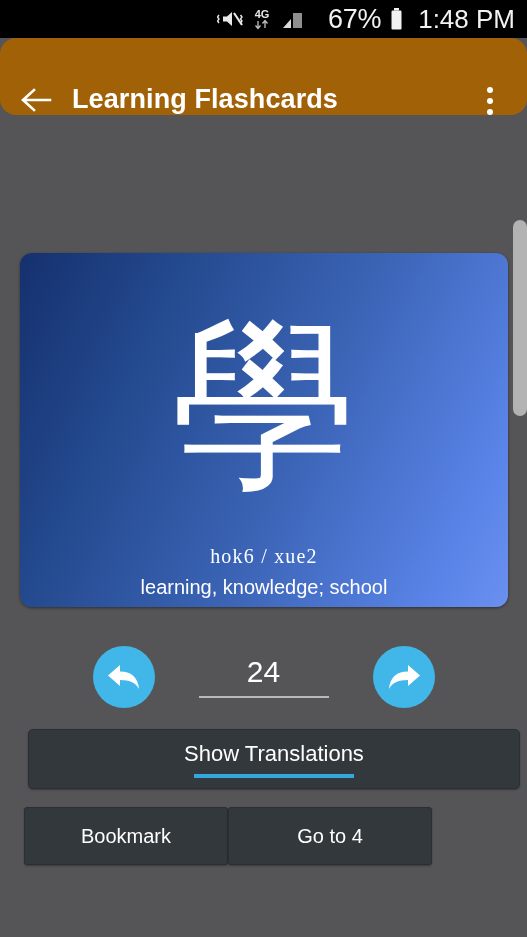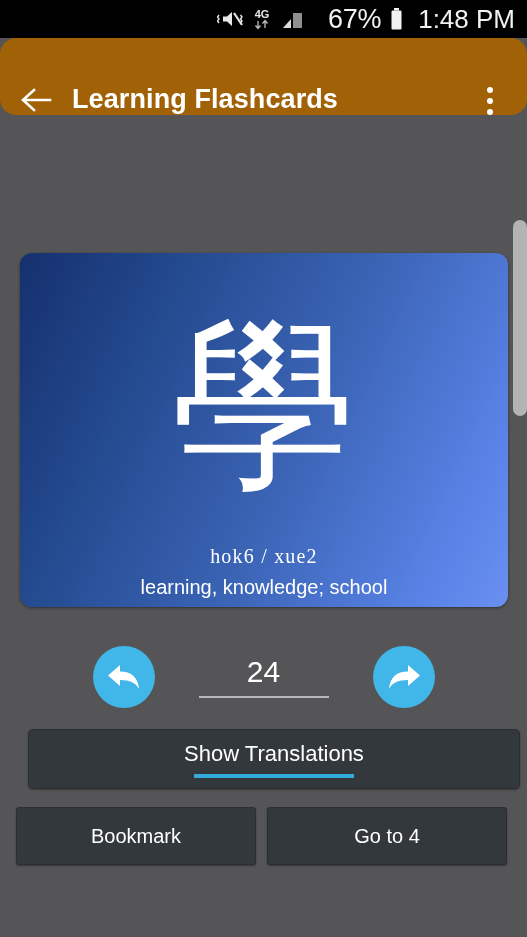--- a/index.html
+++ b/index.html
@@ -106,21 +106,21 @@
     display:flex; flex-direction:column; align-items:center; justify-content:center;
     cursor:pointer; box-shadow:0 1px 2px rgba(0,0,0,0.35);margin-left:10px;
   }
   .btn-wide-label { color:#ffffff; font-size:22px; }
   .btn-accent {
     width:160px; height:4px; background:#33a8dd; margin-top:7px;
   }
 
   
   .btn-row {
-    position:absolute; left:16px; top:692px; width:491px; height:58px;
+    position:absolute; left:24px; top:692px; width:408px; height:58px;
     display:flex; justify-content:space-between;
   }
   .btn-half {
     width:240px; height:58px; background:#33383c;
     border:1px solid #2b2f33; border-radius:3px;
     display:flex; align-items:center; justify-content:center;
     color:#ffffff; font-size:20px; cursor:pointer;
     box-shadow:0 1px 2px rgba(0,0,0,0.35);
   }
 </style>

